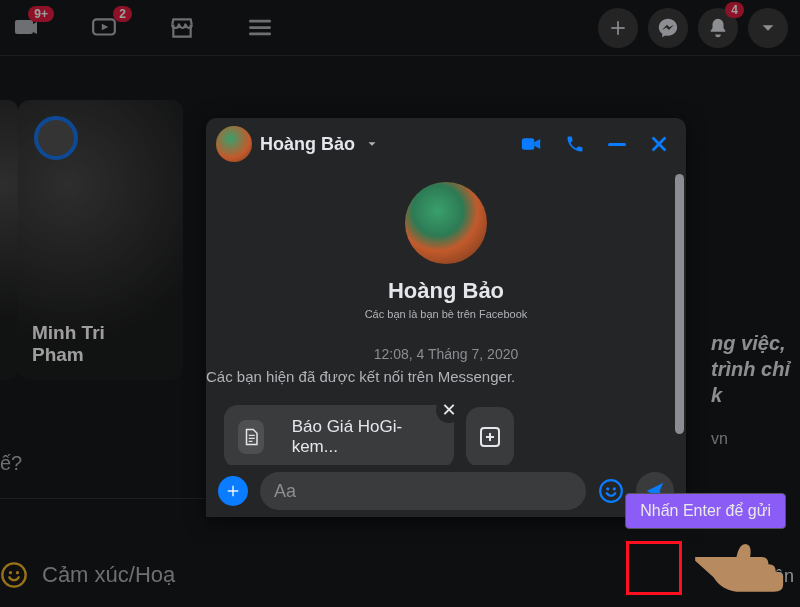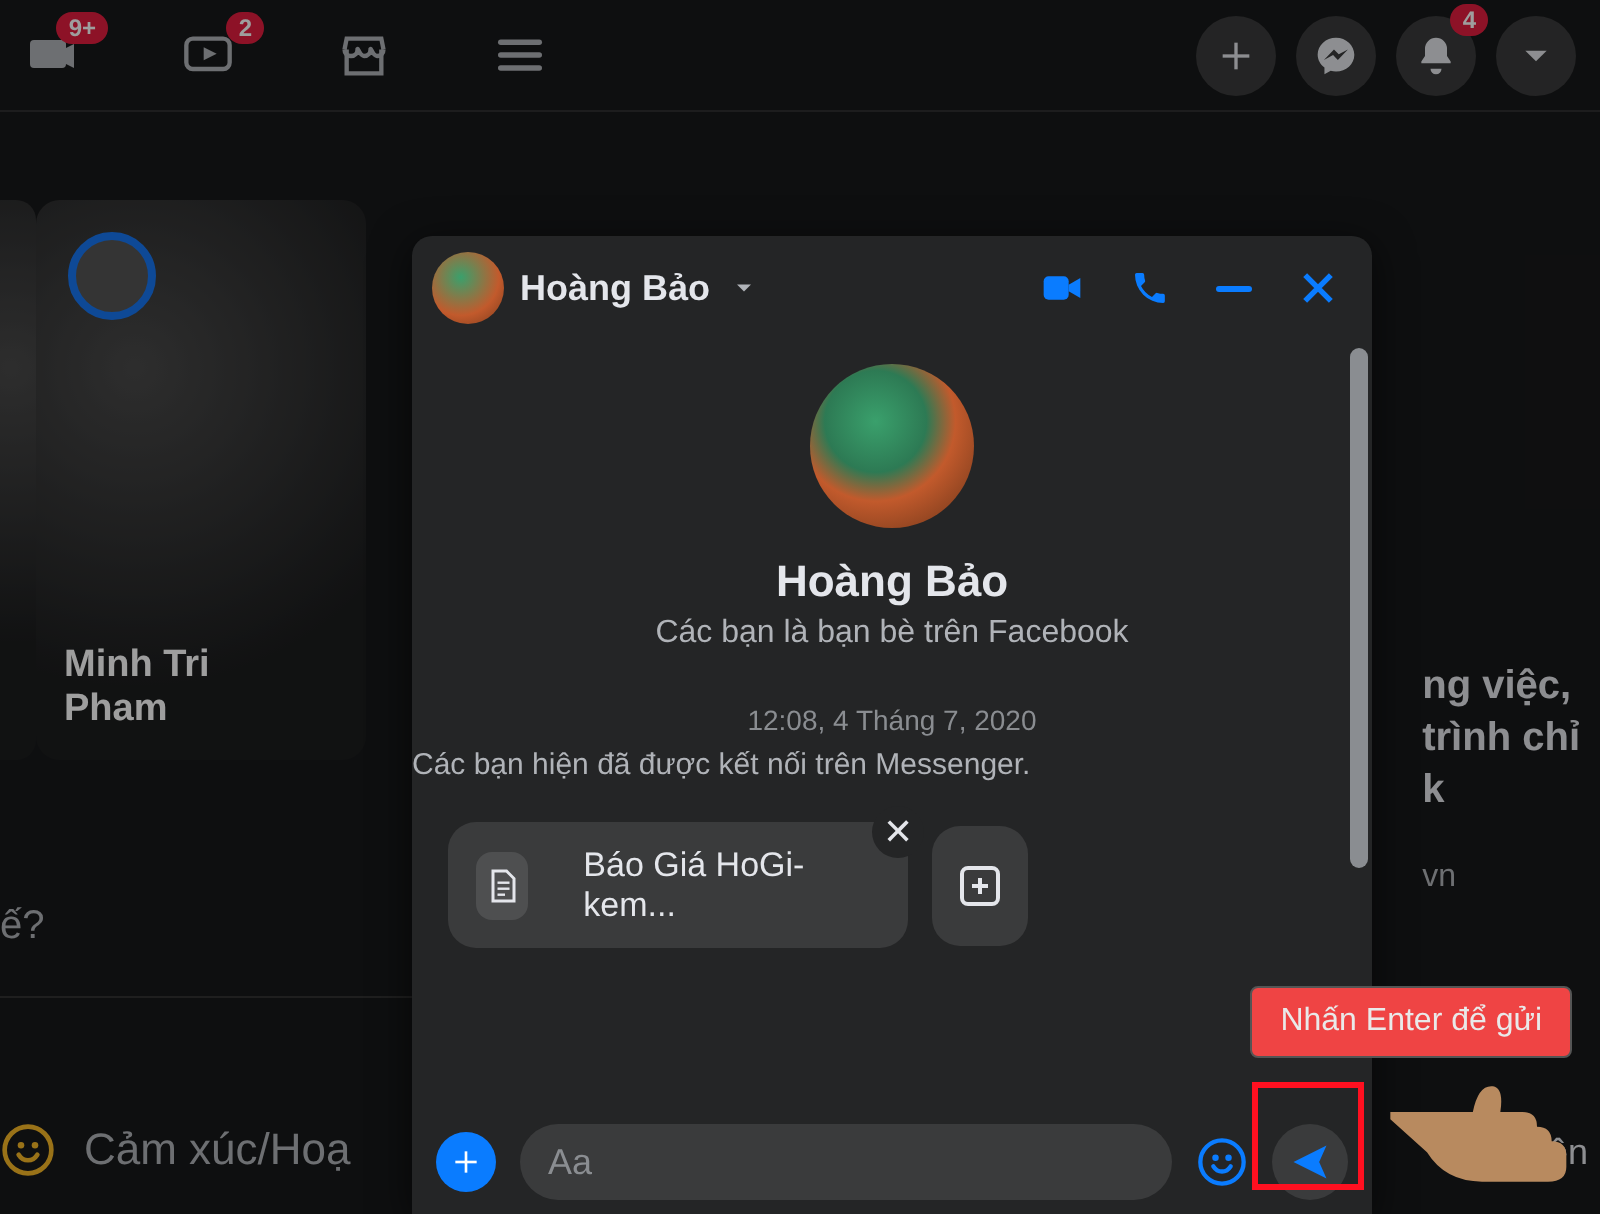--- a/index.html
+++ b/index.html
@@ -18,46 +18,46 @@
   
   .stories{position:absolute;top:100px;left:0;display:flex;padding-left:0;z-index:1;justify-content:center;}
   .story{width:165px;height:280px;border-radius:12px;background:radial-gradient(circle at 30% 30%,#4a4a4a,#1c1d1e 70%);position:relative;overflow:hidden;}
   .story.first{width:18px;border-radius:0 10px 10px 0;}
   .story-ring{position:absolute;top:16px;left:16px;width:44px;height:44px;border-radius:50%;border:4px solid #1877f2;background:#555;}
   .story-name{position:absolute;bottom:14px;left:14px;font-weight:700;font-size:19px;color:#fff;line-height:1.15;}
 
   
   .rside{position:absolute;right:10px;top:210px;z-index:1;color:#e4e6eb;font-size:20px;text-align:left;}
   .rside .pct{font-size:26px;font-weight:700;}
-  .rside .blk2{margin-top:120px;font-weight:700;line-height:1.3;}
+  .rside .blk2{margin-top:120px;font-weight:700;line-height:1.3;font-style:italic;}
   .rside .vn{margin-top:22px;font-size:16px;color:#b0b3b8;}
 
   
   .composer-bar{position:absolute;left:0;bottom:18px;display:flex;align-items:center;gap:14px;z-index:1;}
   .smile{width:28px;height:28px;}
   .composer-text{color:#b0b3b8;font-size:22px;}
   .prompt-q{position:absolute;left:0;top:452px;color:#b0b3b8;font-size:20px;z-index:1;}
   .divider{position:absolute;left:0;top:498px;width:210px;height:1px;background:#333;z-index:1;}
 
   
-  .chat{position:absolute;left:206px;top:118px;width:480px;height:489px;background:#242526;border-radius:10px 10px 0 0;z-index:10;box-shadow:0 4px 20px rgba(0,0,0,0.6);display:flex;flex-direction:column;}
+  .chat{position:absolute;left:206px;top:118px;width:480px;height:399px;background:#242526;border-radius:10px 10px 0 0;z-index:10;box-shadow:0 4px 20px rgba(0,0,0,0.6);display:flex;flex-direction:column;}
   .chat-head{height:52px;display:flex;align-items:center;padding:0 10px;gap:8px;}
   .chat-av{width:36px;height:36px;border-radius:50%;background:radial-gradient(circle at 40% 35%,#3aa06c,#c25a2c 60%,#7a3b1c);} 
   .chat-name{font-size:18px;font-weight:600;color:#e4e6eb;}
   .chev{margin-left:2px;fill:#b0b3b8;}
   .head-actions{margin-left:auto;display:flex;align-items:center;gap:22px;padding-right:6px;}
   .ha{width:22px;height:22px;fill:#0a7cff;display:flex;align-items:center;justify-content:center;}
   .ha.min{width:18px;height:3px;background:#0a7cff;border-radius:2px;}
   .ha.x svg{stroke:#0a7cff;stroke-width:3;}
 
   .chat-body{flex:1;position:relative;overflow:hidden;}
   .scroll-track{position:absolute;right:2px;top:4px;width:9px;height:260px;background:#8a8d91;border-radius:5px;}
   .big-av{width:82px;height:82px;border-radius:50%;margin:12px auto 0;background:radial-gradient(circle at 40% 35%,#3aa06c 0%,#2d7a54 35%,#c25a2c 55%,#7a3b1c 90%);} 
   .cb-name{text-align:center;font-size:22px;font-weight:600;margin-top:14px;}
-  .cb-sub{text-align:center;font-size:16px;color:#b0b3b8;margin-top:4px;}
+  .cb-sub{text-align:center;font-size:11px;color:#b0b3b8;margin-top:4px;}
   .cb-ts{text-align:center;font-size:14px;color:#8a8d91;margin-top:26px;}
   .cb-conn{text-align:left;font-size:15px;color:#b0b3b8;margin-top:6px;}
 
   .attach-row{display:flex;align-items:center;gap:12px;padding:0 18px;margin-top:20px;}
   .attach-card{background:#3a3b3c;border-radius:14px;padding:12px 44px 12px 14px;display:flex;align-items:center;gap:28px;position:relative;width:230px;}
   .attach-ic{width:34px;height:34px;border-radius:8px;background:#4e4f50;display:flex;align-items:center;justify-content:center;}
   .attach-ic svg{fill:#e4e6eb;}
   .attach-txt{font-size:17px;color:#e4e6eb;line-height:1.15;}
   .attach-x{position:absolute;top:-8px;right:-8px;width:26px;height:26px;border-radius:50%;background:#242526;display:flex;align-items:center;justify-content:center;font-size:18px;color:#e4e6eb;}
   .more-card{width:48px;height:60px;border-radius:14px;background:#3a3b3c;display:flex;align-items:center;justify-content:center;}
@@ -65,21 +65,21 @@
 
   .chat-input{height:52px;display:flex;align-items:center;gap:12px;padding:0 12px;text-align:center;}
   .ci-plus{width:30px;height:30px;border-radius:50%;background:#0a7cff;display:flex;align-items:center;justify-content:center;}
   .ci-plus svg{fill:#fff;}
   .ci-field{flex:1;height:38px;border-radius:20px;background:#3a3b3c;display:flex;align-items:center;padding:0 14px;color:#8a8d91;font-size:18px;}
   .ci-smile{width:26px;height:26px;fill:#0a7cff;}
   .ci-send{width:38px;height:38px;border-radius:50%;background:#3a3b3c;display:flex;align-items:center;justify-content:center;}
   .ci-send svg{fill:#0a7cff;}
 
   
-  .tooltip{position:absolute;right:14px;bottom:78px;background:#ef4444;border:1px solid #555;color:#e9e9e9;font-size:16px;padding:8px 14px;border-radius:4px;z-index:30;}
+  .tooltip{position:absolute;right:14px;bottom:78px;background:#8b5cf6;border:1px solid #555;color:#e9e9e9;font-size:16px;padding:8px 14px;border-radius:4px;z-index:30;}
   .send-hi{position:absolute;left:626px;bottom:12px;width:56px;height:54px;border:3px solid #ff1020;z-index:30;pointer-events:none;}
   .hand{position:absolute;left:686px;bottom:6px;z-index:30;transform:rotate(0deg);}
   .hand svg{fill:#b88a5f;}
 
   
   .contact-peek{position:absolute;right:6px;bottom:20px;z-index:1;color:#e4e6eb;font-size:18px;}
 </style>
 </head>
 <body>
 

